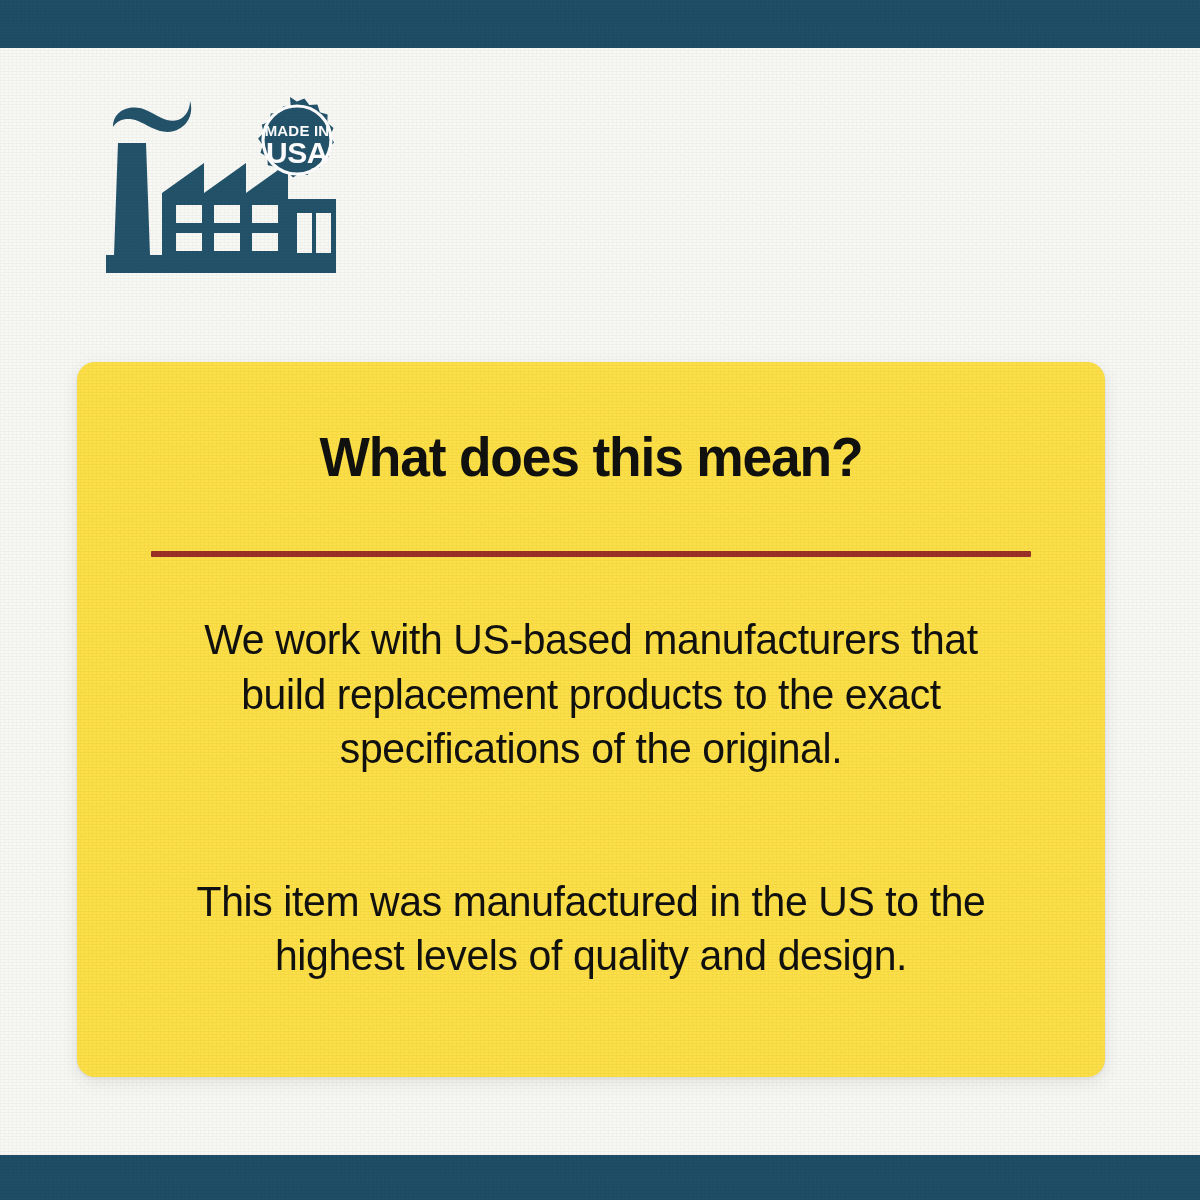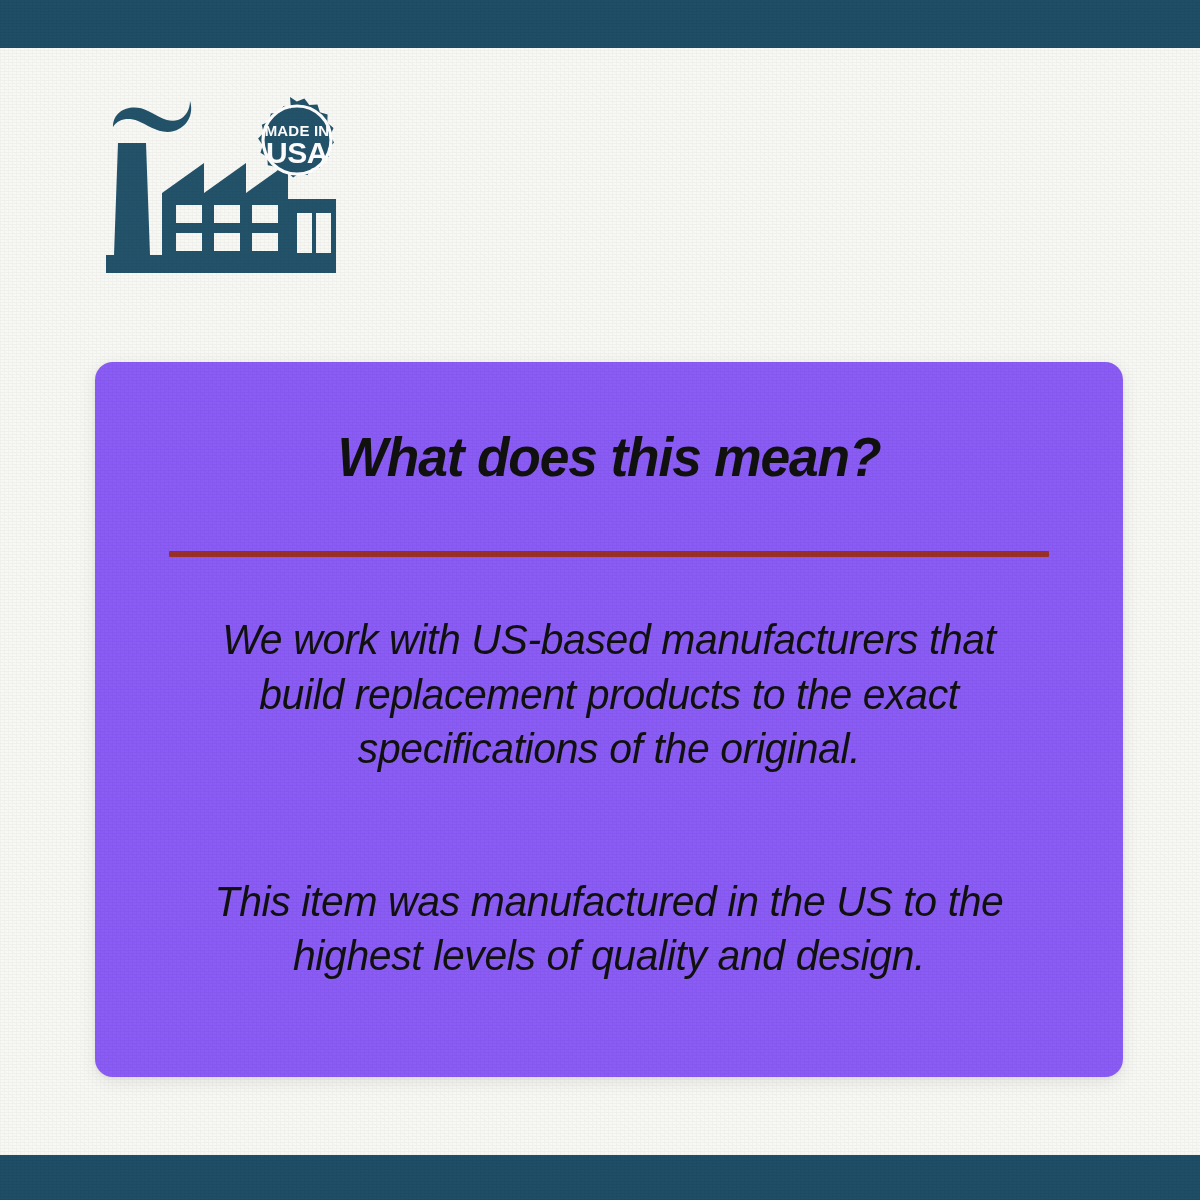--- a/index.html
+++ b/index.html
@@ -73,29 +73,28 @@
     transform: scaleX(0.92);
     transform-origin: left center;
     white-space: nowrap;
     color: #23536b;
   }
   #headline-line-2 { margin-top: 8px; }
 
   
   #info-card {
     position: absolute;
-    left: 95px;
+    left: 77px;
     top: 362px;
     width: 1028px;
     height: 715px;
-    background: #8b5cf6;
+    background: #fde047;
     border-radius: 18px;
     box-shadow: 0 5px 16px rgba(60,60,55,.11), 0 1px 3px rgba(60,60,55,.08);
     z-index: 10;
-    font-style: italic;
   }
 
   #card-heading {
     text-align: center;
     font-size: 55px;
     font-weight: bold;
     color: #111110;
     letter-spacing: -1.2px;
     margin-top: 63px;
     transform: scaleX(0.97);

